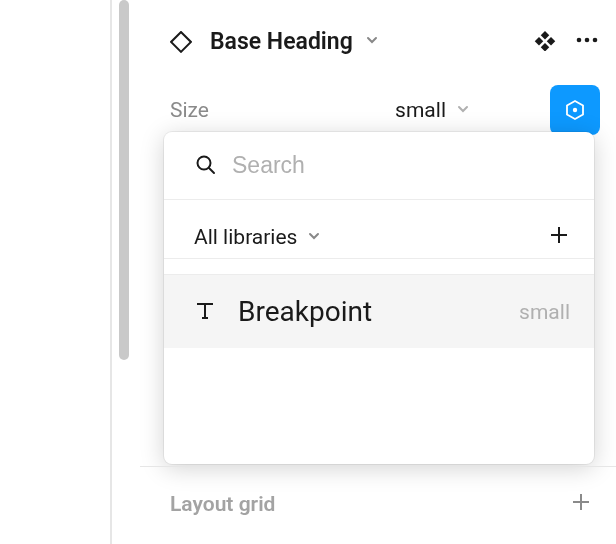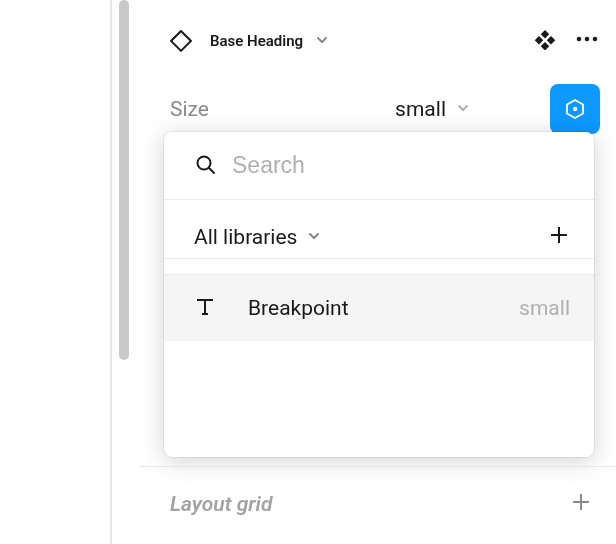--- a/index.html
+++ b/index.html
@@ -38,21 +38,21 @@
       display: flex;
       align-items: center;
       padding: 28px 16px 14px 30px;
     }
     .component-icon {
       width: 22px;
       height: 22px;
       flex-shrink: 0;
     }
     .header-title {
-      font-size: 15px;
+      font-size: 23px;
       font-weight: 600;
       color: #1a1a1a;
       margin-left: 18px;
     }
     .header-chevron {
       margin-left: 12px;
       color: #888;
     }
     .header-spacer { flex: 1; }
     .diamond-cluster { margin-right: 18px; color: #1a1a1a; }
@@ -132,42 +132,41 @@
       background: #fff;
     }
     .option-row {
       display: flex;
       align-items: center;
       padding: 20px 24px 20px 30px;
       background: #f5f5f5;
     }
     .type-icon { color: #1a1a1a; flex-shrink: 0; }
     .option-label {
-      font-size: 21px;
-      color: #1a1a1a;
-      margin-left: 32px;
+      font-size: 28px;
+      color: #1a1a1a;
+      margin-left: 22px;
       flex: 1;
     }
     .option-value {
       font-size: 21px;
       color: #b0b0b0;
     }
     .popover-bottom {
       height: 116px;
     }
     .layout-grid-row {
       position: absolute;
       left: 140px;
       top: 466px;
       width: 476px;
       border-top: 1px solid #e6e6e6;
       padding: 24px 24px 24px 30px;
       display: flex;
       align-items: center;
-      font-style: italic;
     }
     .layout-label {
       font-size: 21px;
       font-weight: 600;
       color: #a3a3a3;
       flex: 1;
     }
   </style>
 </head>
 <body>

